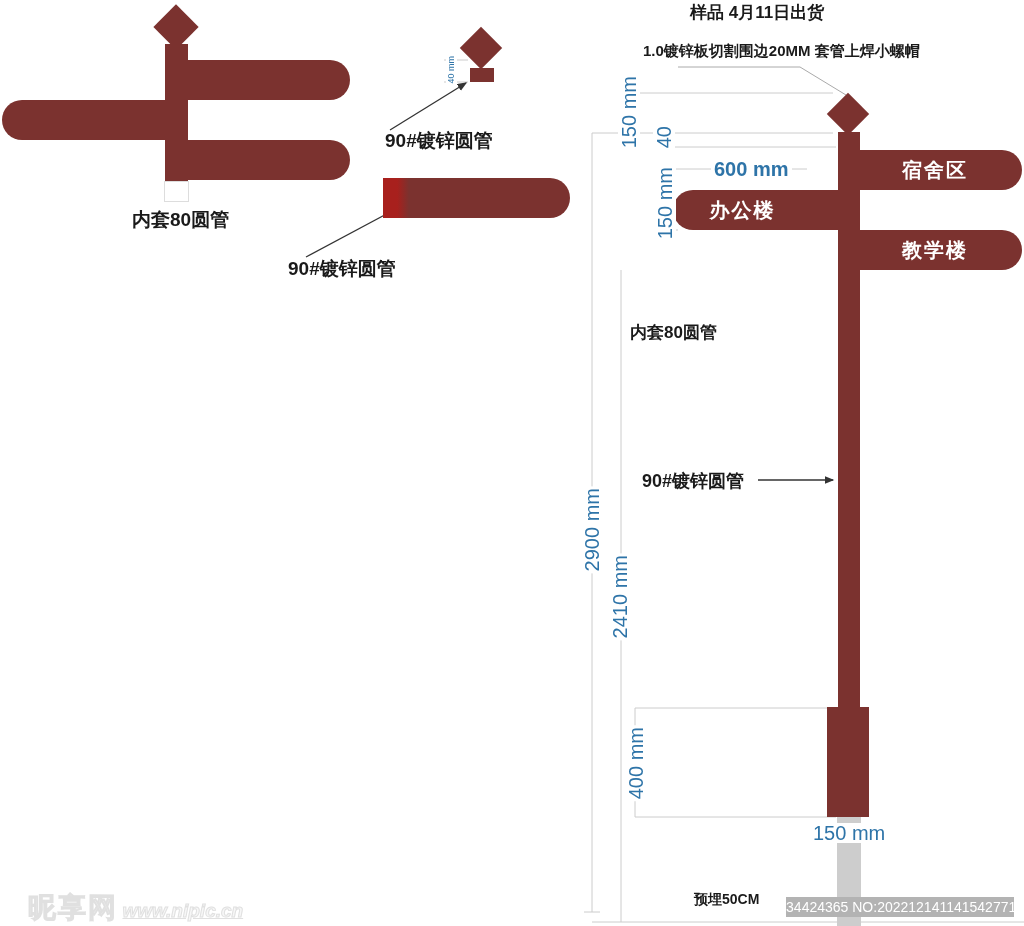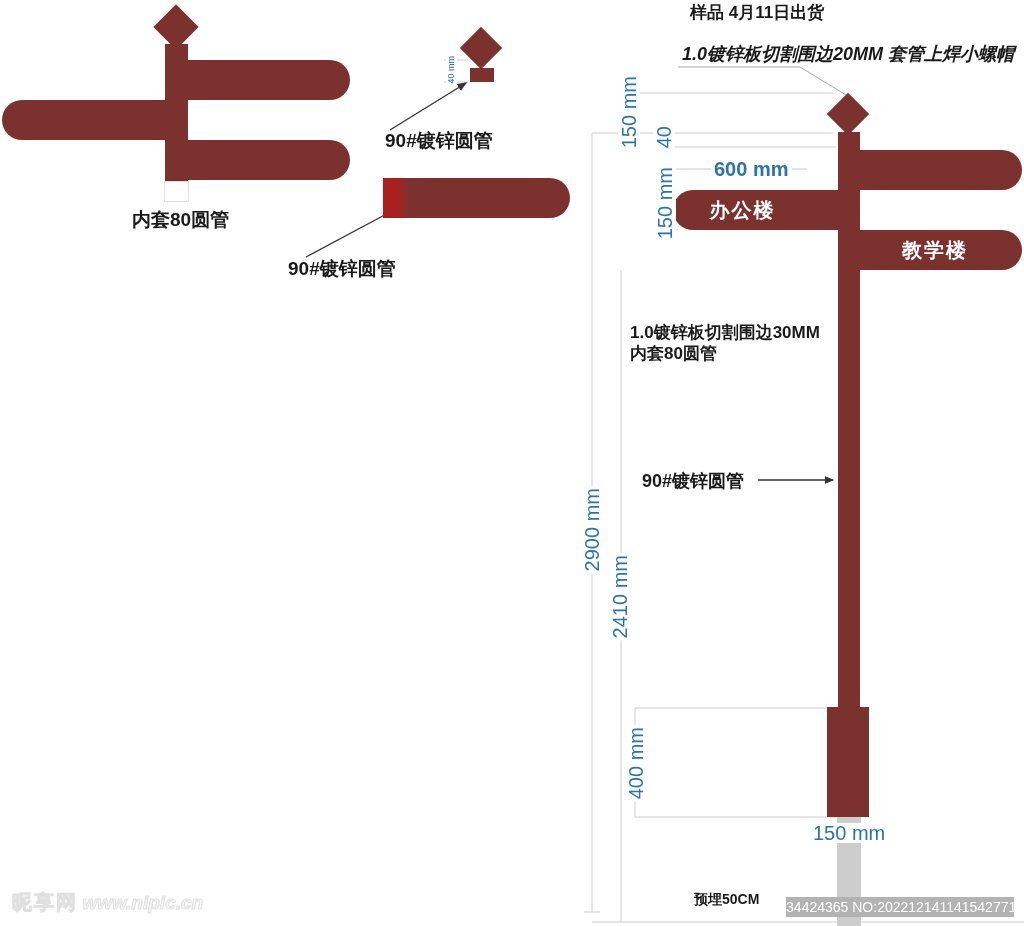--- a/index.html
+++ b/index.html
@@ -23,22 +23,22 @@
   .blabel{position:absolute;color:var(--ink);font-weight:bold;white-space:nowrap;}
   .vdim{position:absolute;color:var(--blue);font-size:20px;line-height:1;
     writing-mode:vertical-rl;transform:rotate(180deg);background:#fff;padding:2px 1px;white-space:nowrap;}
   .hdim{position:absolute;color:var(--blue);font-size:20px;line-height:1;background:#fff;
     padding:0 3px;white-space:nowrap;}
   .sleeve{position:absolute;background:#fff;border:1px solid #ddd;}
   .insert{position:absolute;left:0;top:0;height:100%;width:26px;
     background:linear-gradient(to right,var(--red) 0%,var(--red) 55%,var(--maroon) 100%);}
   .wm-left{position:absolute;left:12px;top:889px;color:#f7f7f7;-webkit-text-stroke:1px #e0e0e0;
     font-weight:bold;white-space:nowrap;}
-  .wm-left .site{font-size:20px;letter-spacing:2px;}
-  .wm-left .url{font-size:19px;font-style:italic;}
+  .wm-left .site{font-size:28px;letter-spacing:2px;margin-left:16px;}
+  .wm-left .url{font-size:19px;font-style:italic;text-decoration:underline;}
   .wm-bar{position:absolute;left:786px;top:897px;width:228px;height:20px;background:#b3b3b3;
     color:#fff;font-size:14px;display:flex;align-items:center;justify-content:center;white-space:nowrap;}
 </style>
 </head>
 <body>
 
 <div class="canvas">
 
   <svg width="1024" height="926" viewBox="0 0 1024 926">
     <defs>
@@ -87,27 +87,27 @@
 
   <div class="diamond" style="left:833px;top:99px;width:30px;height:30px;"></div>
   <div class="shape" style="left:838px;top:132px;width:22px;height:18px;"></div>
   <div class="shape" style="left:838px;top:150px;width:22px;height:557px;"></div>
   <div class="shape cap-r" style="left:848px;top:150px;width:174px;height:40px;"></div>
   <div class="shape cap-l" style="left:673px;top:190px;width:175px;height:40px;"></div>
   <div class="shape cap-r" style="left:848px;top:230px;width:174px;height:40px;"></div>
   <div class="shape" style="left:827px;top:707px;width:42px;height:110px;"></div>
   <div style="position:absolute;left:837px;top:817px;width:24px;height:109px;background:var(--graycol);"></div>
 
+  <div class="panel-text" style="left:848px;top:150px;width:174px;height:40px;">宿舍区</div>
   <div class="panel-text" style="left:848px;top:230px;width:174px;height:40px;">教学楼</div>
   <div class="panel-text" style="left:673px;top:190px;width:175px;height:40px;padding-right:36px;box-sizing:border-box;">办公楼</div>
 
   <div class="blabel" style="left:650px;top:1px;font-size:17px;margin-left:40px;">样品 4月11日出货</div>
-  <div class="blabel" style="left:682px;top:42px;font-size:18px;font-style:italic;">1.0镀锌板切割围边20MM  套管上焊小螺帽</div>
+  <div class="blabel" style="left:643px;top:42px;font-size:15px;">1.0镀锌板切割围边20MM  套管上焊小螺帽</div>
   <div class="blabel" style="left:630px;top:322px;font-size:17px;line-height:21px;">
-    <div>1.0镀锌板切割围边30MM</div>
     <div>内套80圆管</div>
   </div>
   <div class="blabel" style="left:642px;top:469px;font-size:18px;">90#镀锌圆管</div>
   <div class="blabel" style="left:385px;top:128px;font-size:19px;">90#镀锌圆管</div>
   <div class="blabel" style="left:288px;top:256px;font-size:19px;">90#镀锌圆管</div>
   <div class="blabel" style="left:132px;top:207px;font-size:19px;">内套80圆管</div>
   <div class="blabel" style="left:694px;top:891px;font-size:14px;">预埋50CM</div>
 
   <div class="vdim" style="left:618px;top:74px;">150 mm</div>
   <div class="vdim" style="left:653px;top:124px;">40</div>

